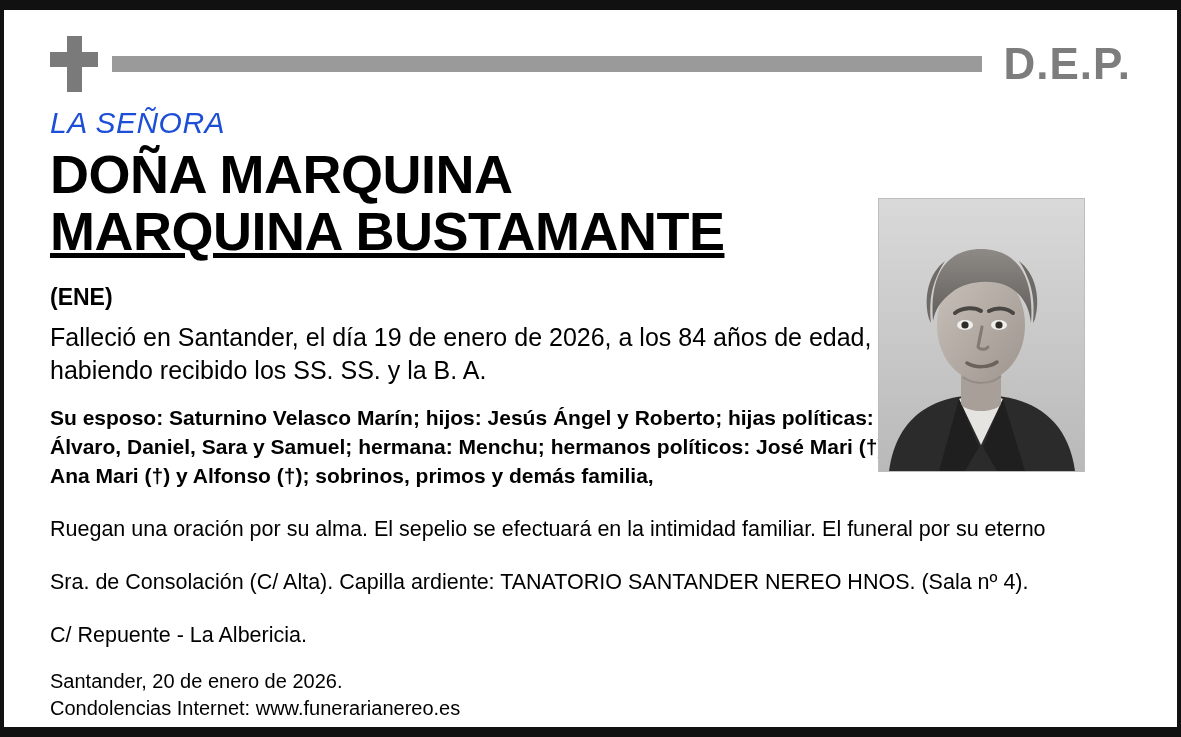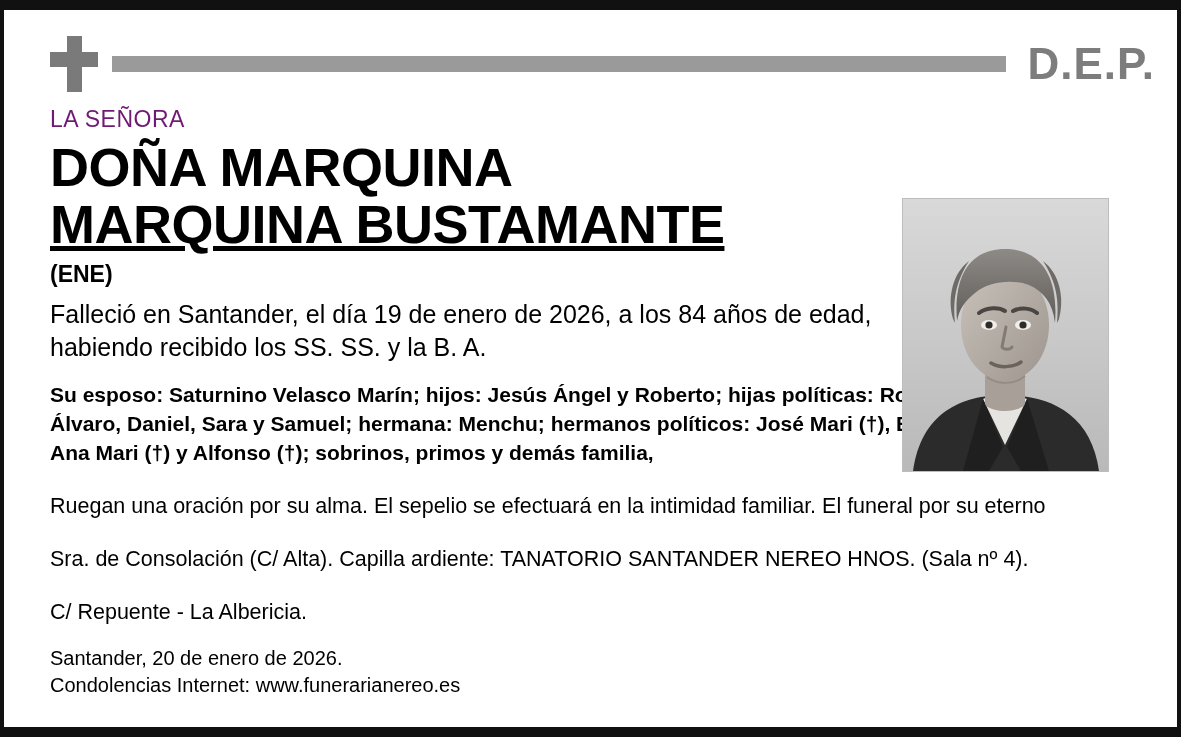--- a/index.html
+++ b/index.html
@@ -18,21 +18,21 @@
   .obituary {
     position: relative;
     width: 1181px;
     height: 737px;
     box-sizing: border-box;
     background: #ffffff;
     border-top: 10px solid #111111;
     border-bottom: 10px solid #111111;
     border-left: 4px solid #111111;
     border-right: 4px solid #111111;
-    padding: 18px 22px 0 46px;
+    padding: 18px 46px 0 46px;
   }
 
   
   .header {
     display: flex;
     align-items: center;
     height: 72px;
     margin-bottom: 6px;
   }
   .cross {
@@ -77,40 +77,41 @@
 
   
   .body-area {
     position: relative;
   }
   .text-col {
     width: 830px;
   }
 
   .salutation {
-    font-size: 23px;
+    font-size: 30px;
     letter-spacing: 0.5px;
     margin: 4px 0 6px 0;
-    color: #701a75;
+    color: #1d4ed8;
+    font-style: italic;
   }
 
   .name {
     font-size: 54px;
     font-weight: bold;
     line-height: 1.06;
     letter-spacing: -0.5px;
     margin: 0;
     color: #000000;
   }
   .name .line2 { display: block; text-decoration: underline; }
 
   .alias {
     font-size: 23px;
     font-weight: bold;
-    margin: 8px 0 10px 0;
+    margin: 24px 0 10px 0;
   }
 
   .death-info {
     font-size: 25px;
     line-height: 1.3;
     margin: 0 0 18px 0;
   }
   .death-info div { white-space: nowrap; }
 
   .family {

